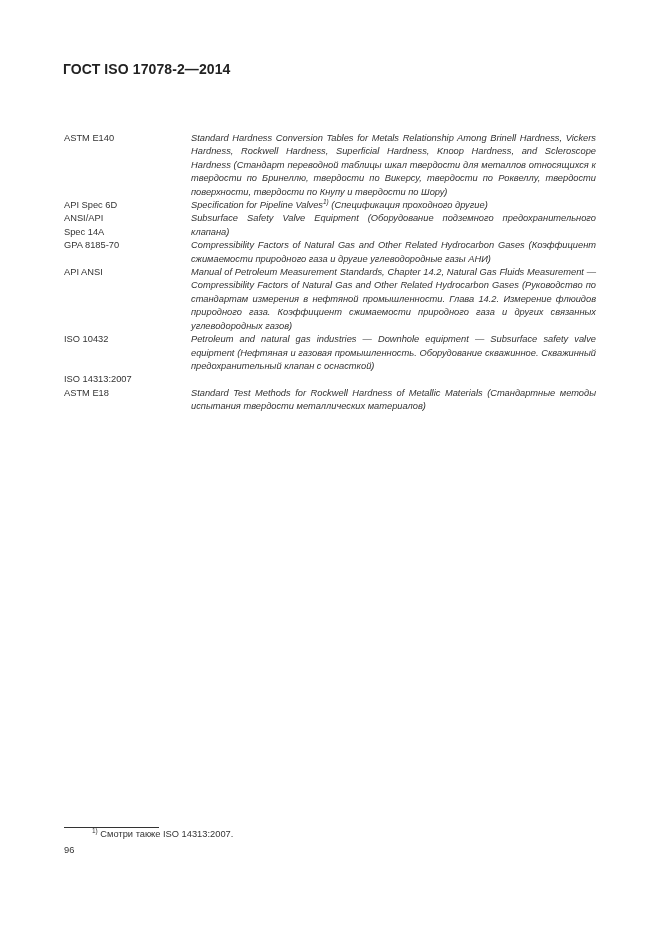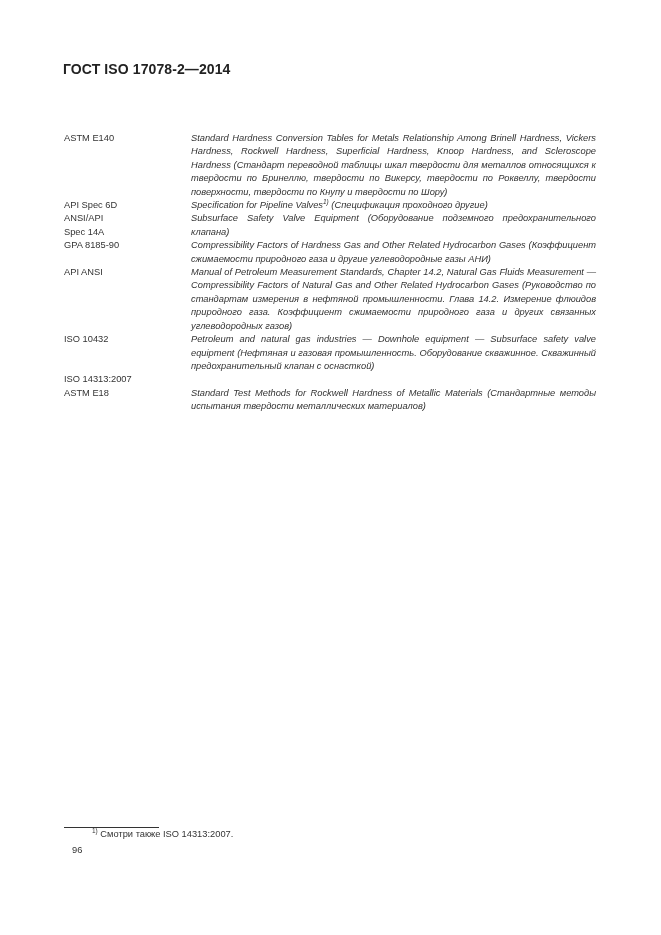--- a/index.html
+++ b/index.html
@@ -6,21 +6,21 @@
   body { width: 661px; height: 935px; position: relative; overflow: hidden;
          font-family: "Liberation Sans", "DejaVu Sans", sans-serif; color: #333; }
   .header { position: absolute; left: 63px; top: 61px; font-size: 14px; font-weight: bold; color: #222; letter-spacing: 0.1px; }
   .refs { position: absolute; left: 64px; top: 95px; width: 532px; font-size: 9.3px; line-height: 13.4px; margin-top: 37px; }
   .row { display: flex; }
   .code { width: 127px; flex: 0 0 127px; white-space: pre-line; }
   .desc { flex: 1; text-align: justify; hyphens: manual; font-style: italic; }
   sup { font-size: 6.5px; line-height: 0; vertical-align: 4px; }
   .fn-line { position: absolute; left: 64px; top: 827px; width: 95px; border-top: 1px solid #333; }
   .footnote { position: absolute; left: 92px; top: 829px; font-size: 9.3px; }
-  .page-num { position: absolute; left: 72px; top: 845px; font-size: 9.3px; }
+  .page-num { position: absolute; left: 64px; top: 845px; font-size: 9.3px; }
 </style>
 </head>
 <body>
 
 <div class="header">ГОСТ ISO 17078-2—2014</div>
 
 <div class="refs">
   <div class="row">
     <div class="code">ASTM E140</div>
     <div class="desc">Standard Hardness Conversion Tables for Metals Relationship Among Brinell Hardness, Vickers Hardness, Rockwell Hardness, Superficial Hardness, Knoop Hardness, and Scleroscope Hardness (Стандарт переводной таблицы шкал твердости для металлов относящихся к твердости по Бринеллю, твердости по Викерсу, твердости по Роквеллу, твердости поверхности, твердости по Кнупу и твердости по Шору)</div>
@@ -28,22 +28,22 @@
   <div class="row">
     <div class="code">API Spec 6D</div>
     <div class="desc"><span>Specification for Pipeline Valves</span><sup>1)</sup><span> (Спецификация проходного другие)</span></div>
   </div>
   <div class="row">
     <div class="code">ANSI/API
 Spec 14A</div>
     <div class="desc">Subsurface Safety Valve Equipment (Оборудование подземного предохранительного клапана)</div>
   </div>
   <div class="row">
-    <div class="code">GPA 8185-90</div>
-    <div class="desc">Compressibility Factors of Hardness Gas and Other Related Hydrocarbon Gases (Коэффици­ент сжимаемости природного газа и другие углеводородные газы АНИ)</div>
+    <div class="code">GPA 8185-70</div>
+    <div class="desc">Compressibility Factors of Natural Gas and Other Related Hydrocarbon Gases (Коэффици­ент сжимаемости природного газа и другие углеводородные газы АНИ)</div>
   </div>
   <div class="row">
     <div class="code">API ANSI</div>
     <div class="desc">Manual of Petroleum Measurement Standards, Chapter 14.2, Natural Gas Fluids Measurement — Compressibility Factors of Natural Gas and Other Related Hydrocarbon Gases (Руководство по стандартам измерения в нефтяной промышленности. Глава 14.2. Измерение флюидов природного газа. Коэффициент сжимаемости природного газа и других связанных углеводородных газов)</div>
   </div>
   <div class="row">
     <div class="code">ISO 10432</div>
     <div class="desc">Petroleum and natural gas industries — Downhole equipment — Subsurface safety valve equipment (Нефтяная и газовая промышленность. Оборудование скважинное. Сква­жинный предохранительный клапан с оснасткой)</div>
   </div>
   <div class="row">

